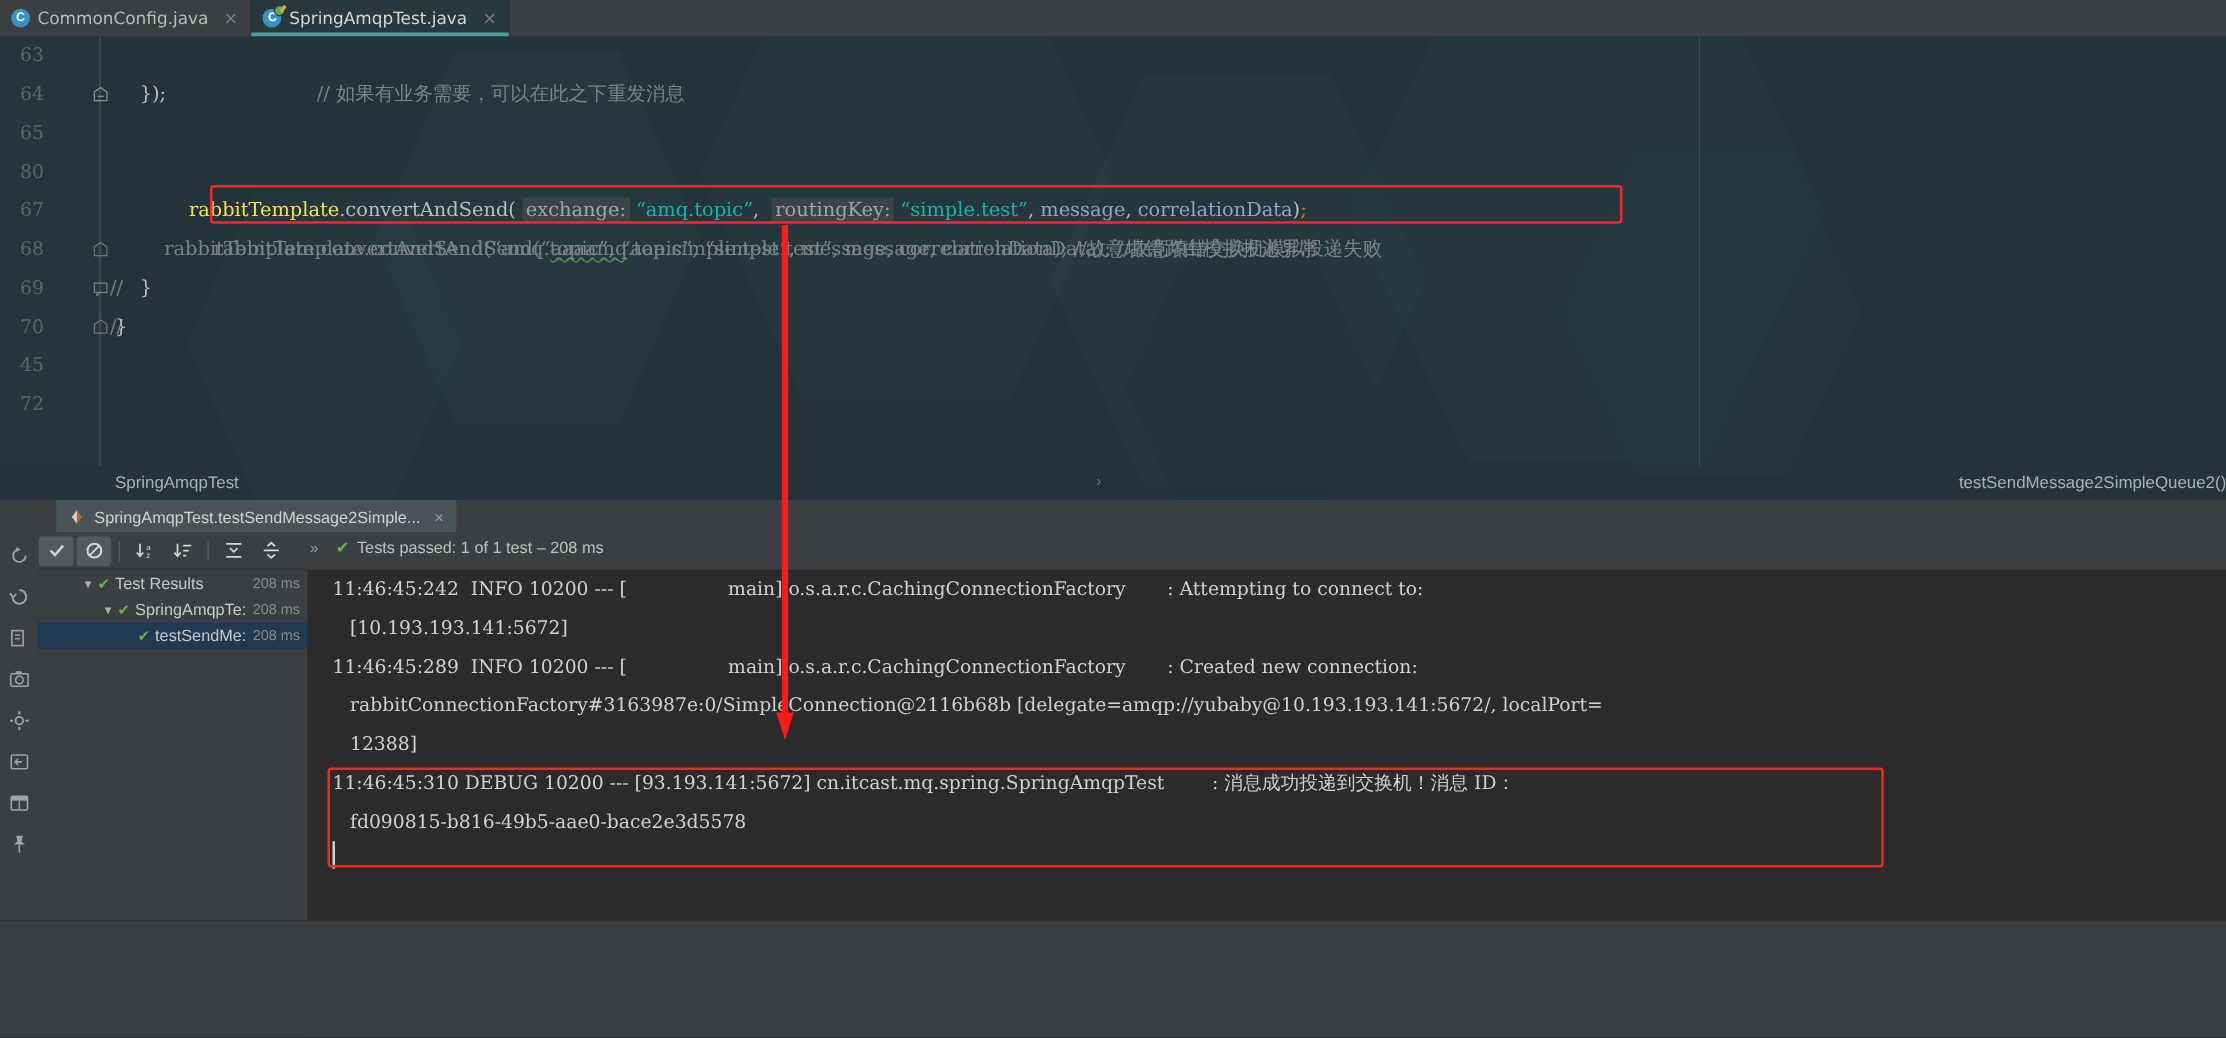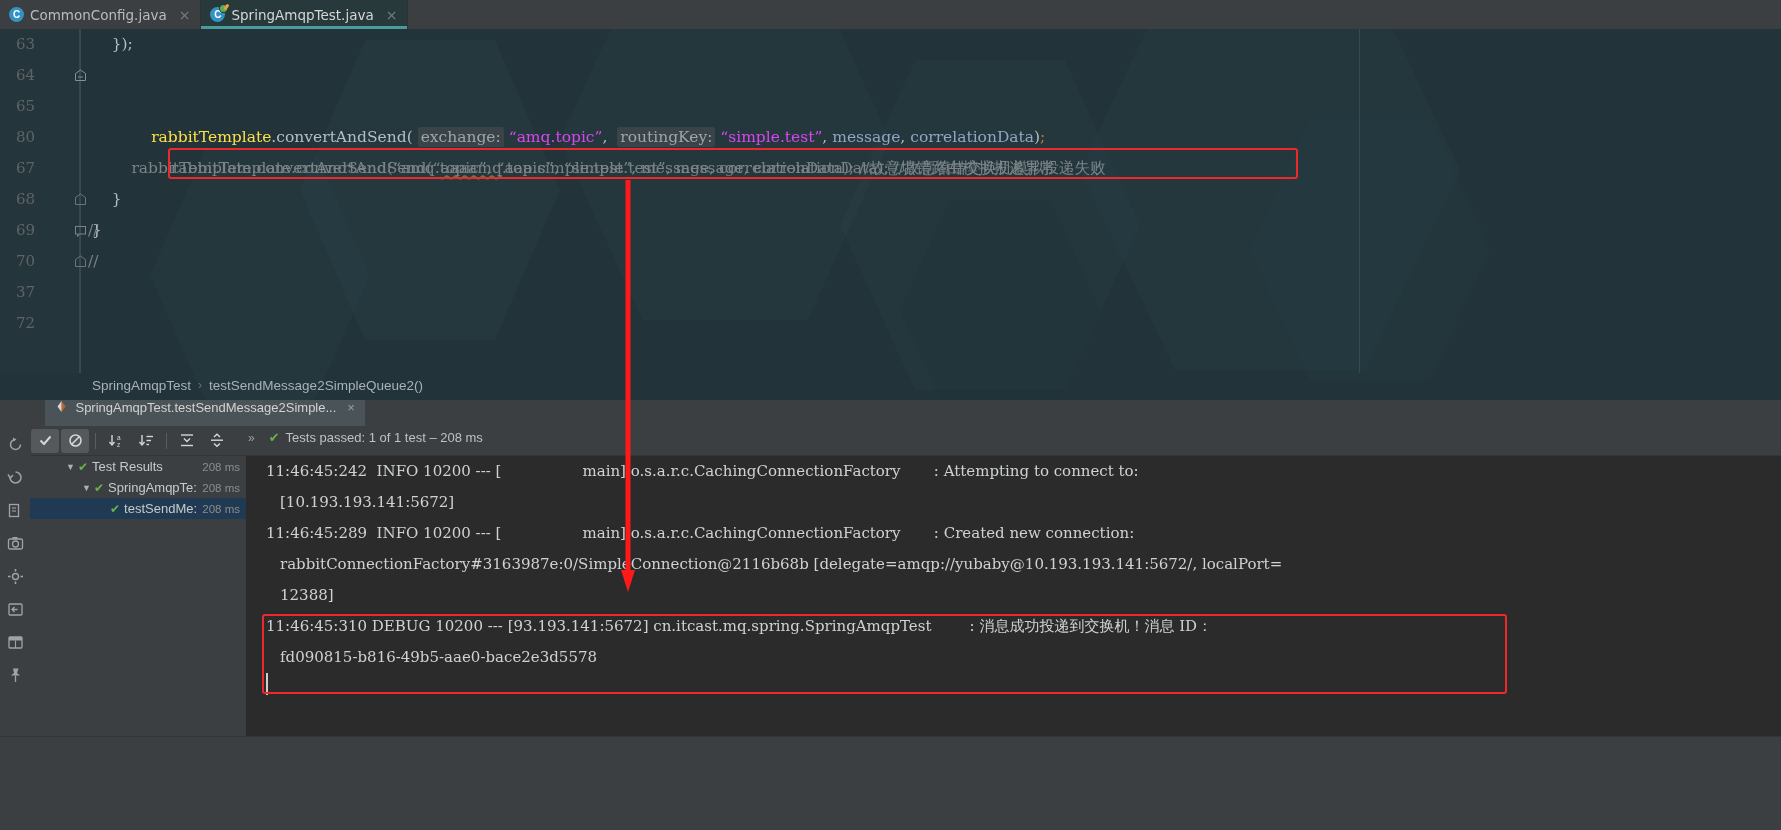--- a/index.html
+++ b/index.html
@@ -89,21 +89,21 @@
   .foldmark svg { display:block; }
   .codearea {
     position: absolute; left: 92px; top: 0; right: 0; height: 344px;
     font-family: "DejaVu Serif", serif; font-size: 15.5px;
   }
   .cline { height: 31px; line-height: 31px; white-space: pre; }
   .t-cmt  { color: #7b8386; }
   .t-cmtcn{ color: #7b8386; }
   .t-fn   { color: #fde047; }
   .t-plain{ color: #b6bfc4; }
-  .t-str  { color: #d946ef; }
+  .t-str  { color: #14b8a6; }
   .t-var  { color: #8fa7c4; }
   .t-param{
     color: #9aa7ad; background: #3a4448; border-radius: 2px; padding: 1px 3px;
   }
   .t-punc { color: #b6bfc4; }
   .t-semi { color: #cc7832; }
   .squiggle {
     text-decoration: underline wavy #4f8a4f; text-decoration-skip-ink: none;
   }
   
@@ -113,36 +113,37 @@
   }
   #redbox-code { left: 168px; top: 148px; width: 1130px; height: 31px; }
   #redbox-log  { left: 262px; top: 614px; width: 1245px; height: 80px; }
   .redarrow { position: absolute; pointer-events: none; }
   
   .breadcrumb {
     position: absolute; left: 80px; top: 373px; width: 1701px; height: 24px;
     display: flex; align-items: center; gap: 7px;
     font-size: 13.5px; color: #a8b2b6; padding-left: 12px;
     font-family: "Liberation Sans", sans-serif;
+    justify-content: space-between;
   }
   .breadcrumb .sep { color: #6b7477; font-size: 12px; }
   .editor-right-border {
     position: absolute; left: 1359px; top: 29px; width: 1px; height: 344px;
     background: rgba(120,140,142,0.22);
   }
   
   .runhdr {
     position: absolute; left: 0; top: 400px; width: 1781px; height: 26px;
     background: #3c3f41;
     display: flex; align-items: center; font-size: 13px; color: #bbbbbb;
     font-family: "Liberation Sans", sans-serif;
   }
   .runhdr .lbl { padding: 0 10px 0 8px; color: #bbbbbb; margin-top: 43px; }
   .runtab {
-    display: flex; align-items: flex-start; gap: 7px; padding: 0 10px;
+    display: flex; align-items: center; gap: 7px; padding: 0 10px;
     height: 26px; background: #4a5357; color: #d2d2d2;
   }
   .ic-runtab {
     width: 13px; height: 13px; position: relative;
   }
   .toolcol {
     position: absolute; left: 0; top: 426px; width: 30px; height: 404px;
     background: #3c3f41;
     display: flex; flex-direction: column; align-items: center; gap: 11px;
     padding-top: 7px;
@@ -233,21 +234,21 @@
 
     <div style="position:absolute;left:0;top:0;width:80px;">
       <div class="lineno" style="top:0px">63</div>
       <div class="lineno" style="top:31px">64</div>
       <div class="lineno" style="top:62px">65</div>
       <div class="lineno" style="top:93px">80</div>
       <div class="lineno" style="top:124px">67</div>
       <div class="lineno" style="top:155px">68</div>
       <div class="lineno" style="top:186px">69</div>
       <div class="lineno" style="top:217px">70</div>
-      <div class="lineno" style="top:248px">37</div>
+      <div class="lineno" style="top:248px">45</div>
       <div class="lineno" style="top:279px">72</div>
     </div>
 
     <div class="foldmark" style="top:31px">
       <svg width="13" height="13" viewBox="0 0 13 13">
         <path d="M1.5 4.5 L6.5 1 L11.5 4.5 L11.5 11.5 L1.5 11.5 Z" fill="none" stroke="#8a8f91" stroke-width="1"></path>
         <line x1="4" y1="8" x2="9" y2="8" stroke="#8a8f91" stroke-width="1"></line>
       </svg>
     </div>
     <div class="foldmark" style="top:155px">
@@ -264,20 +265,23 @@
     <div class="foldmark" style="top:217px">
       <svg width="13" height="13" viewBox="0 0 13 13">
         <path d="M1.5 4.5 L6.5 1 L11.5 4.5 L11.5 11.5 L1.5 11.5 Z" fill="none" stroke="#6f7476" stroke-width="1"></path>
       </svg>
     </div>
 
     <div style="position:absolute;left:88px;top:186px;height:31px;line-height:31px;color:#7b8386;font-family:'DejaVu Serif',serif;font-size:15.5px;">//</div>
     <div style="position:absolute;left:88px;top:217px;height:31px;line-height:31px;color:#7b8386;font-family:'DejaVu Serif',serif;font-size:15.5px;">//</div>
 
     <div class="codearea">
+      <div class="cline">
+        <span class="t-cmtcn" style="padding-left:122px">// 如果有业务需要，可以在此之下重发消息</span>
+      </div>
       <div class="cline t-plain">    });</div>
       <div class="cline t-plain"></div>
       <div class="cline">
         <span class="t-plain">    </span><span class="t-fn">rabbitTemplate</span><span class="t-punc">.</span><span class="t-plain">convertAndSend</span><span class="t-punc">( </span><span class="t-param">exchange:</span><span class="t-plain"> </span><span class="t-str">“amq.topic”</span><span class="t-punc">,  </span><span class="t-param">routingKey:</span><span class="t-plain"> </span><span class="t-str">“simple.test”</span><span class="t-punc">, </span><span class="t-var">message</span><span class="t-punc">, </span><span class="t-var">correlationData</span><span class="t-punc">)</span><span class="t-semi">;</span>
       </div>
       <div class="cline">
         <span class="t-cmt">        rabbitTemplate.convertAndSend(“</span><span class="t-cmt squiggle">aaaamq</span><span class="t-cmt">.topic”, “simple.test”, message, correlationData); //故意填错交换机模拟投递失败</span>
       </div>
       <div class="cline t-cmt">        rabbitTemplate.convertAndSend(“amq.topic”, “aaa.simple.test”, message, correlationData); //故意填错路由模拟投递异常</div>
       <div class="cline t-plain">    }</div>

